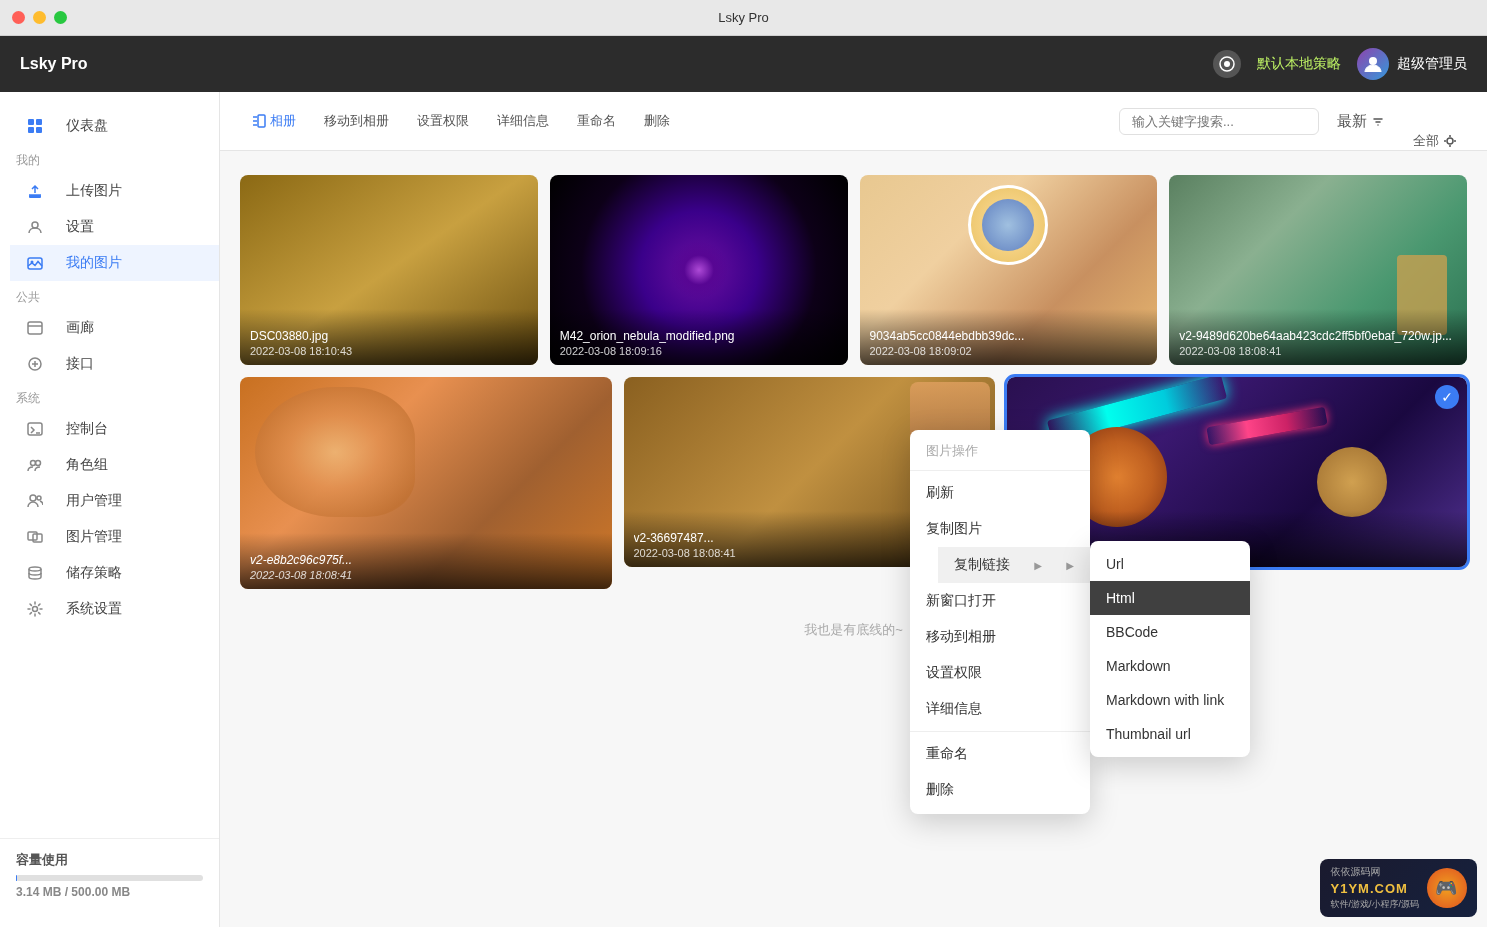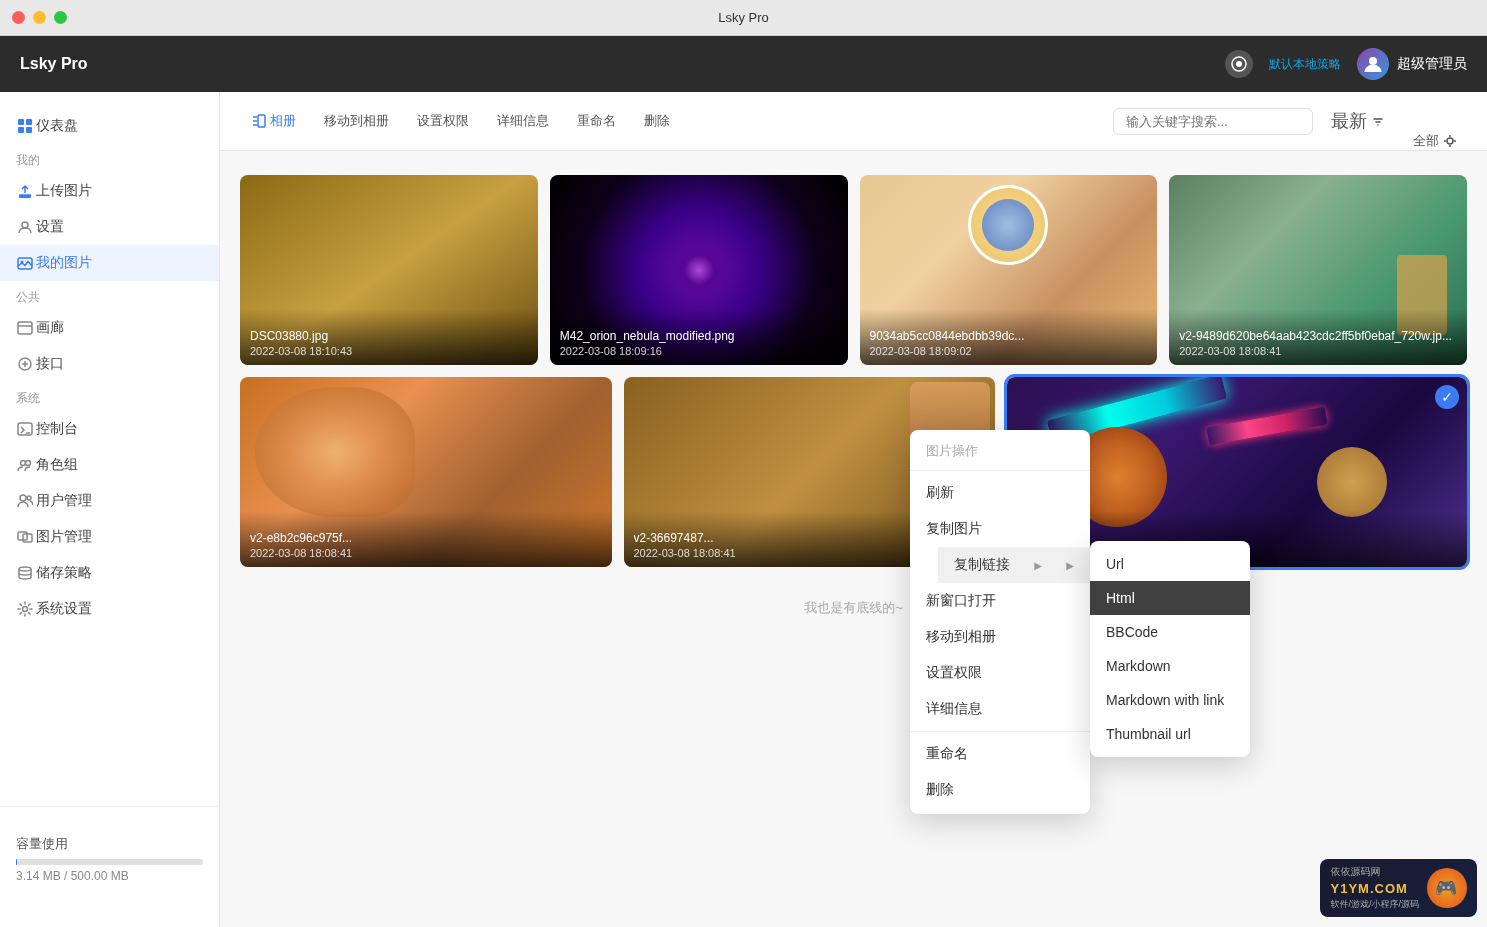--- a/index.html
+++ b/index.html
@@ -15,50 +15,50 @@
     .title-bar-text { font-size: 13px; color: #333; font-weight: 500; }
 
     
     .app { display: flex; flex-direction: column; height: calc(927px - 36px); }
 
     
     .top-header { height: 56px; background: #2c2c2c; display: flex; align-items: center; padding: 0 20px; gap: 20px; }
     .brand { color: white; font-size: 16px; font-weight: 600; width: 210px; flex-shrink: 0; }
     .selected-info { color: white; font-size: 16px; font-weight: 500; flex: 1; }
     .header-right { display: flex; align-items: center; gap: 16px; margin-left: auto; }
-    .strategy-btn { display: flex; align-items: center; gap: 16px; color: #0ea5e9; font-size: 12px; }
+    .strategy-btn { display: flex; align-items: center; gap: 16px; color: #bef264; font-size: 14px; }
     .strategy-icon { width: 28px; height: 28px; background: #555; border-radius: 50%; display: flex; align-items: center; justify-content: center; color: white; font-size: 14px; }
     .admin-btn { display: flex; align-items: center; gap: 8px; color: white; font-size: 14px; }
     .admin-avatar { width: 32px; height: 32px; border-radius: 50%; background: linear-gradient(135deg, #8e44ad, #3498db); display: flex; align-items: center; justify-content: center; color: white; font-size: 14px; overflow: hidden; }
 
     
     .content-area { display: flex; flex: 1; overflow: hidden; }
 
     
     .sidebar { width: 220px; background: white; border-right: 1px solid #e5e5e5; display: flex; flex-direction: column; padding: 16px 0; flex-shrink: 0; }
     .sidebar-section-label { font-size: 12px; color: #999; padding: 8px 16px 4px; }
-    .sidebar-item { display: flex; align-items: flex-start; gap: 2px; padding: 9px 16px; cursor: pointer; font-size: 14px; color: #444; border-radius: 0; }
+    .sidebar-item { display: flex; align-items: flex-start; gap: 22px; padding: 9px 16px; cursor: pointer; font-size: 14px; color: #444; border-radius: 0; margin-left: 10px; }
     .sidebar-item.active { background: #eef4ff; color: #3b7cf4; }
     .sidebar-icon { width: 18px; height: 18px; display: flex; align-items: center; justify-content: center; font-size: 15px; flex-shrink: 0; }
-    .sidebar-bottom { margin-top: auto; padding: 28px 16px; border-top: 1px solid #eee; }
+    .sidebar-bottom { margin-top: auto; padding: 12px 16px; border-top: 1px solid #eee; font-weight: bold; }
     .capacity-label { font-size: 13px; color: #555; margin-bottom: 6px; }
     .capacity-bar { height: 6px; background: #e0e0e0; border-radius: 3px; }
     .capacity-fill { height: 100%; background: #3b7cf4; border-radius: 3px; width: 0.6%; }
     .capacity-text { font-size: 12px; color: #888; margin-top: 4px; }
 
     
     .main-panel { flex: 1; display: flex; flex-direction: column; background: #f7f7f7; overflow: hidden; }
 
     
     .toolbar { height: 59px; background: white; border-bottom: 1px solid #e5e5e5; display: flex; align-items: center; padding: 0 20px; gap: 4px; }
     .toolbar-btn { display: flex; align-items: center; gap: 4px; padding: 6px 12px; font-size: 13px; color: #555; cursor: pointer; border-radius: 4px; }
     .toolbar-btn.active-toolbar { color: #3b7cf4; }
     .toolbar-right { margin-left: auto; display: flex; align-items: center; gap: 8px; }
     .search-input { border: 1px solid #e0e0e0; border-radius: 6px; padding: 5px 12px; font-size: 13px; color: #888; background: white; width: 200px; outline: none; }
-    .sort-btn { display: flex; align-items: center; gap: 4px; font-size: 18px; color: #555; cursor: pointer; padding: 5px 10px; border-radius: 4px; }
+    .sort-btn { display: flex; align-items: center; gap: 4px; font-size: 15px; color: #555; cursor: pointer; padding: 5px 10px; border-radius: 4px; }
     .view-btn { display: flex; align-items: center; gap: 4px; font-size: 13px; color: #555; cursor: pointer; padding: 5px 10px; border-radius: 4px; margin-top: 40px; }
 
     
     .image-grid { flex: 1; padding: 16px 20px; overflow-y: auto; }
     .grid-row { display: flex; gap: 12px; margin-bottom: 12px; margin-top: 8px; }
     .img-card { background: #ccc; border-radius: 8px; overflow: hidden; position: relative; cursor: pointer; flex: 1; }
     .img-card-overlay { position: absolute; bottom: 0; left: 0; right: 0; background: linear-gradient(transparent, rgba(0,0,0,0.7)); padding: 20px 10px 8px; }
     .img-card-name { color: white; font-size: 12px; font-weight: 500; white-space: nowrap; overflow: hidden; text-overflow: ellipsis; }
     .img-card-date { color: rgba(255,255,255,0.8); font-size: 11px; margin-top: 2px; }
     .img-card.selected { outline: 3px solid #3b7cf4; }
@@ -338,21 +338,21 @@
           <div class="img-card img-card-1" style="background: linear-gradient(135deg, #5a8060, #8ab090, #4a9870, #2a7050);">
             <div style="position:absolute;bottom:30px;right:20px;width:50px;height:80px;background:rgba(200,160,80,0.8);border-radius:4px;"></div>
             <div class="img-card-overlay">
               <div class="img-card-name">v2-9489d620be64aab423cdc2ff5bf0ebaf_720w.jp...</div>
               <div class="img-card-date">2022-03-08 18:08:41</div>
             </div>
           </div>
         </div>
 
         <div class="grid-row-2" style="display:flex;gap:12px;margin-bottom:12px;">
-          <div class="img-card img-small" style="background: linear-gradient(135deg, #c87020, #e89050, #a06030, #d07828);width:190px;height:190px;flex-shrink:0;">
+          <div class="img-card img-small" style="background: linear-gradient(135deg, #c87020, #e89050, #a06030, #d07828);width:190px;height:212px;flex-shrink:0;font-style:italic;">
             <div style="position:absolute;top:10px;left:15px;width:160px;height:130px;background:radial-gradient(ellipse, #f0c080 0%, #e09050 40%, #c07030 80%, transparent 100%);border-radius:50% 40% 30% 50%;opacity:0.7;"></div>
             <div class="img-card-overlay">
               <div class="img-card-name">v2-e8b2c96c975f...</div>
               <div class="img-card-date">2022-03-08 18:08:41</div>
             </div>
           </div>
           <div class="img-card img-small" style="background: linear-gradient(135deg, #8a6020, #c09040, #6a4a18);width:190px;height:190px;flex-shrink:0;">
             <div style="position:absolute;top:5px;right:5px;width:80px;height:140px;background:linear-gradient(180deg,#e0a060,#805030);border-radius:8px 8px 0 0;opacity:0.8;"></div>
             <div class="img-card-overlay">
               <div class="img-card-name">v2-36697487...</div>

